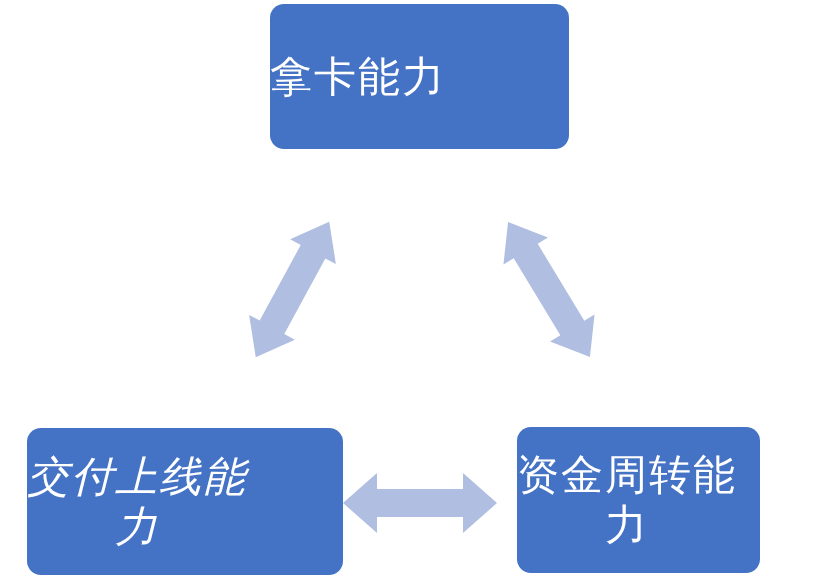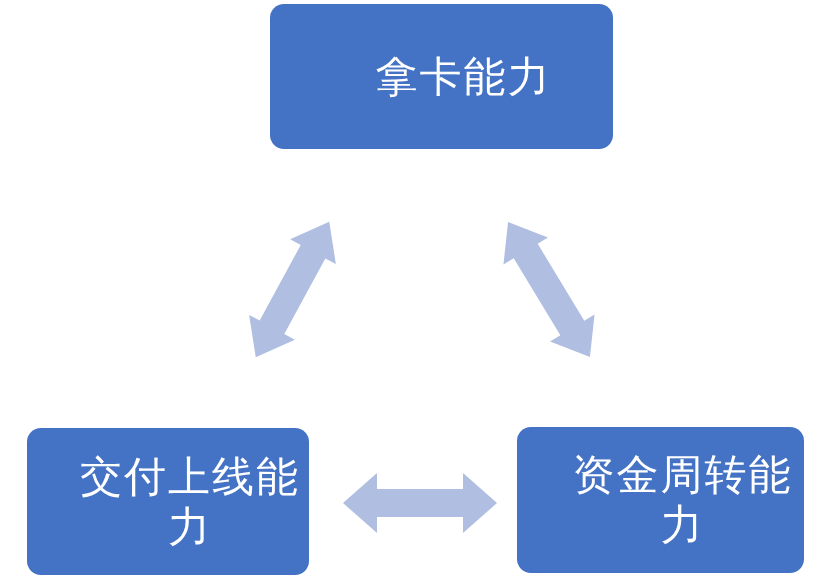--- a/index.html
+++ b/index.html
@@ -17,32 +17,30 @@
     width: 821px; height: 583px;
     display: block;
   }
   .node {
     position: absolute;
     background: #4472C4;
     border-radius: 14px;
     color: #FFFFFF;
     display: flex;
     align-items: center;
-    justify-content: center;
     text-align: center;
     font-size: 42px;
     line-height: 1.18;
-    padding-left: 44px;
   }
   .node .node-label {
     white-space: pre-line;
     letter-spacing: 2px;
   }
   .node-top      { left: 270px; top: 4px;   width: 299px; height: 145px; }
-  .node-bleft    { left: 27px;  top: 428px; width: 238px; height: 147px; }
+  .node-bleft    { left: 27px;  top: 428px; width: 316px; height: 147px; font-style: italic; }
   .node-bright   { left: 517px; top: 427px; width: 243px; height: 146px; }
 </style>
 </head>
 <body>
 
 <div class="canvas">
 
   <svg class="arrows-layer" viewBox="0 0 821 583" xmlns="http://www.w3.org/2000/svg">
 
     <g transform="translate(292.5,289.5) rotate(-61.5)">

